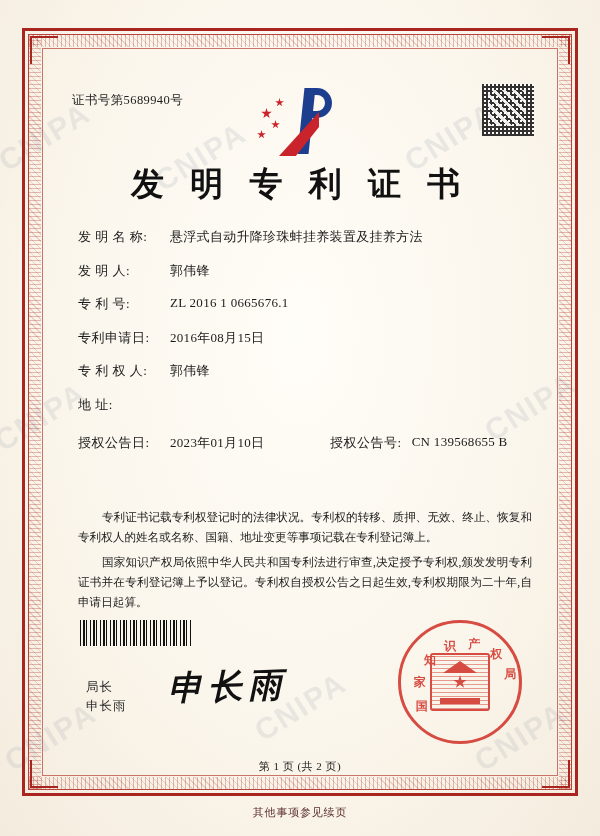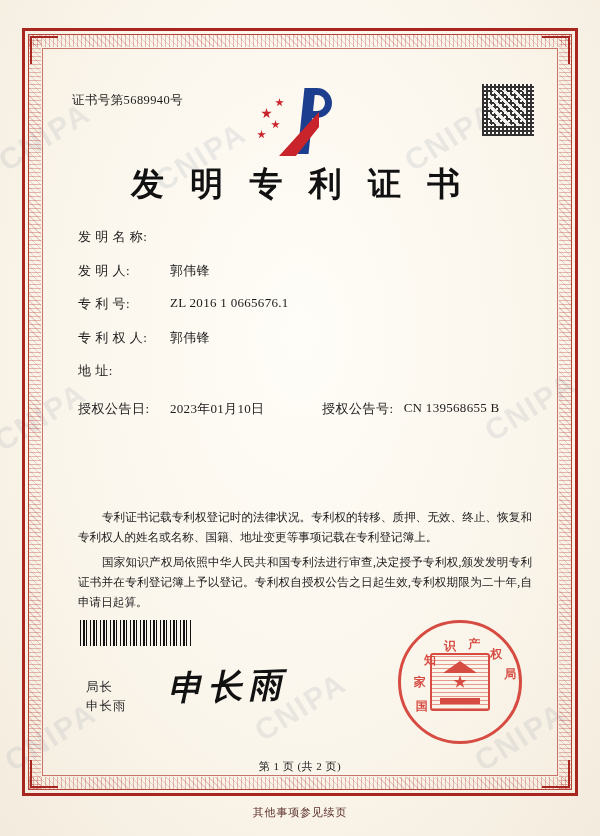--- a/index.html
+++ b/index.html
@@ -381,40 +381,45 @@
     <div class="star s2"></div>
     <div class="star s3"></div>
     <div class="star s4"></div>
   </div>
 
   <div class="doc-title">发 明 专 利 证 书</div>
 
   <div class="fields">
     <div class="row">
       <div class="lbl">发 明 名 称:</div>
+      <div class="val">悬浮式自动升降珍珠蚌挂养装置及挂养方法</div>
     </div>
     <div class="row">
       <div class="lbl">发 明 人:</div>
       <div class="val">郭伟锋</div>
     </div>
     <div class="row">
       <div class="lbl">专 利 号:</div>
       <div class="val">ZL 2016 1 0665676.1</div>
+    </div>
+    <div class="row">
+      <div class="lbl">专利申请日:</div>
+      <div class="val">2016年08月15日</div>
     </div>
     <div class="row">
       <div class="lbl">专 利 权 人:</div>
       <div class="val">郭伟锋</div>
     </div>
     <div class="row">
       <div class="lbl">地 址:</div>
     </div>
     <div class="row split" style="margin-top:20px;">
       <div class="lbl">授权公告日:</div>
       <div class="val" style="width:150px;">2023年01月10日</div>
-      <div class="lbl2" style="width:auto; margin-left:2px;">授权公告号:</div>
+      <div class="lbl2" style="width:auto; margin-left:10px;">授权公告号:</div>
       <div class="val" style="margin-left:10px;">CN 139568655 B</div>
     </div>
   </div>
 
   <div class="paras">
     <p>专利证书记载专利权登记时的法律状况。专利权的转移、质押、无效、终止、恢复和专利权人的姓名或名称、国籍、地址变更等事项记载在专利登记簿上。</p>
     <p>国家知识产权局依照中华人民共和国专利法进行审查,决定授予专利权,颁发发明专利证书并在专利登记簿上予以登记。专利权自授权公告之日起生效,专利权期限为二十年,自申请日起算。</p>
   </div>
 
   <div class="barcode"></div>

